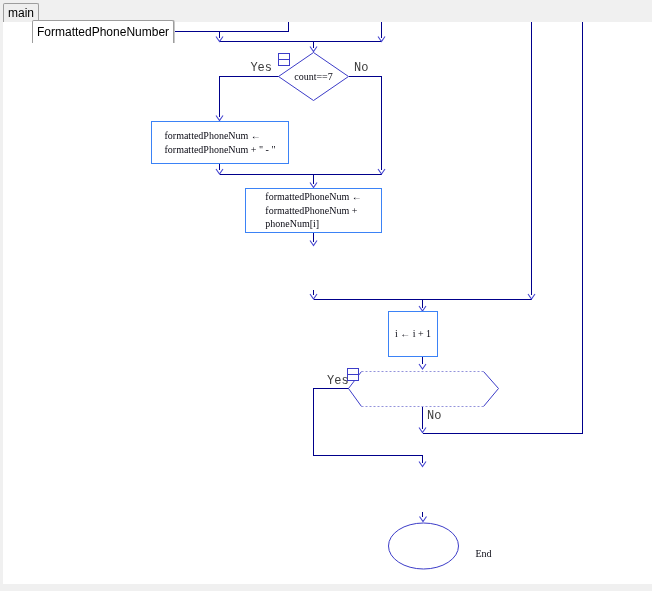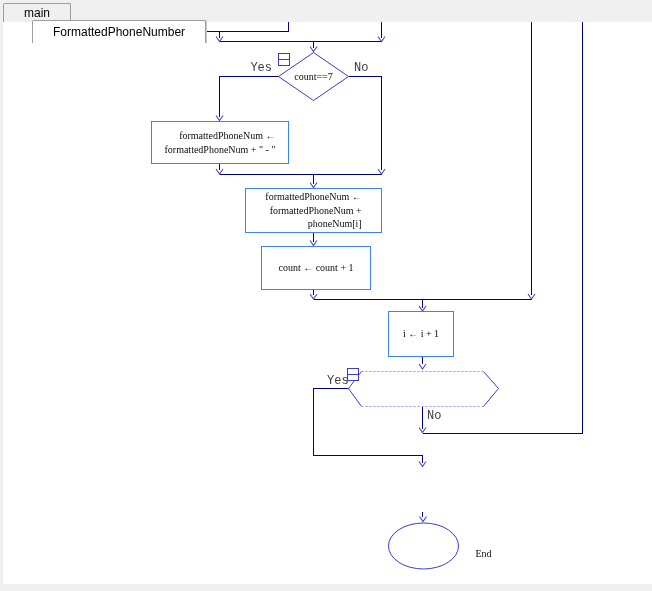--- a/index.html
+++ b/index.html
@@ -9,35 +9,35 @@
   }
   
   .tabbar {
     position:absolute; top:0; left:0; right:0; height:22px;
     background:#f0f0f0; z-index:5;
   }
   .tab {
     position:absolute; box-sizing:border-box; display:flex; align-items:center;
     justify-content:center; font-size:12px; color:#000; cursor:default;
     border:1px solid #9d9d9d; border-bottom:none; border-radius:2px 2px 0 0;
-    background:#f0f0f0; padding:0 20px;
+    background:#f0f0f0; padding:0 4px;
   }
   .tab.unselected { top:3px; height:19px; left:3px; background:#efefef; }
   .tab.selected   { top:0;  height:23px; left:32px; background:#ffffff; z-index:6;
                     box-shadow:1px 0 0 #c8c8c8;margin-top:20px; }
   
   .edge-left   { position:absolute; left:0; top:22px; width:3px; bottom:7px; background:#f0f0f0; }
   .edge-bottom { position:absolute; left:0; right:0; bottom:0; height:7px; background:#f0f0f0; }
   
   .canvas { position:absolute; left:0; top:22px; right:0; bottom:7px; background:#fff; }
   svg.flow { position:absolute; left:0; top:0; width:652px; height:591px; }
   
   .node {
     position:absolute; box-sizing:border-box; display:flex; align-items:center;
-    justify-content:center; text-align:right; color:#0a0a14;
+    justify-content:center; text-align:left; color:#0a0a14;
     font-family:"Liberation Serif","DejaVu Serif",serif; font-size:10px;
     line-height:13.5px; white-space:pre-line; z-index:2;
   }
   .rect { border:1px solid #3b82f6; background:#ffffff; }
   .branch-label {
     position:absolute; font-family:Liberation Mono, monospace; font-size:12px;
     color:#3c3c3c; z-index:3; line-height:9px;
   }
 </style>
 </head>
@@ -118,25 +118,22 @@
     <span>formattedPhoneNum ←
 formattedPhoneNum + " - "</span>
   </div>
 
   <div class="node rect" style="left:245px; top:188px; width:137px; height:45px;">
     <span>formattedPhoneNum ←
 formattedPhoneNum +
 phoneNum[i]</span>
   </div>
 
-  <div class="node rect" style="left:261px; top:246px; width:110px; height:44px;">
-    <span>count ← count + 1</span>
-  </div>
 
-  <div class="node rect" style="left:388px; top:311px; width:66px; height:46px;">
+  <div class="node rect" style="left:388px; top:311px; width:50px; height:46px;">
     <span>i ← i + 1</span>
   </div>
 
 
   <div class="node" style="left:278px; top:59px; width:71px; height:35px;">
     <span>count==7</span>
   </div>
 
 
   <div class="node" style="left:389px; top:543px; width:93px; height:22px;margin-left:48px;">

